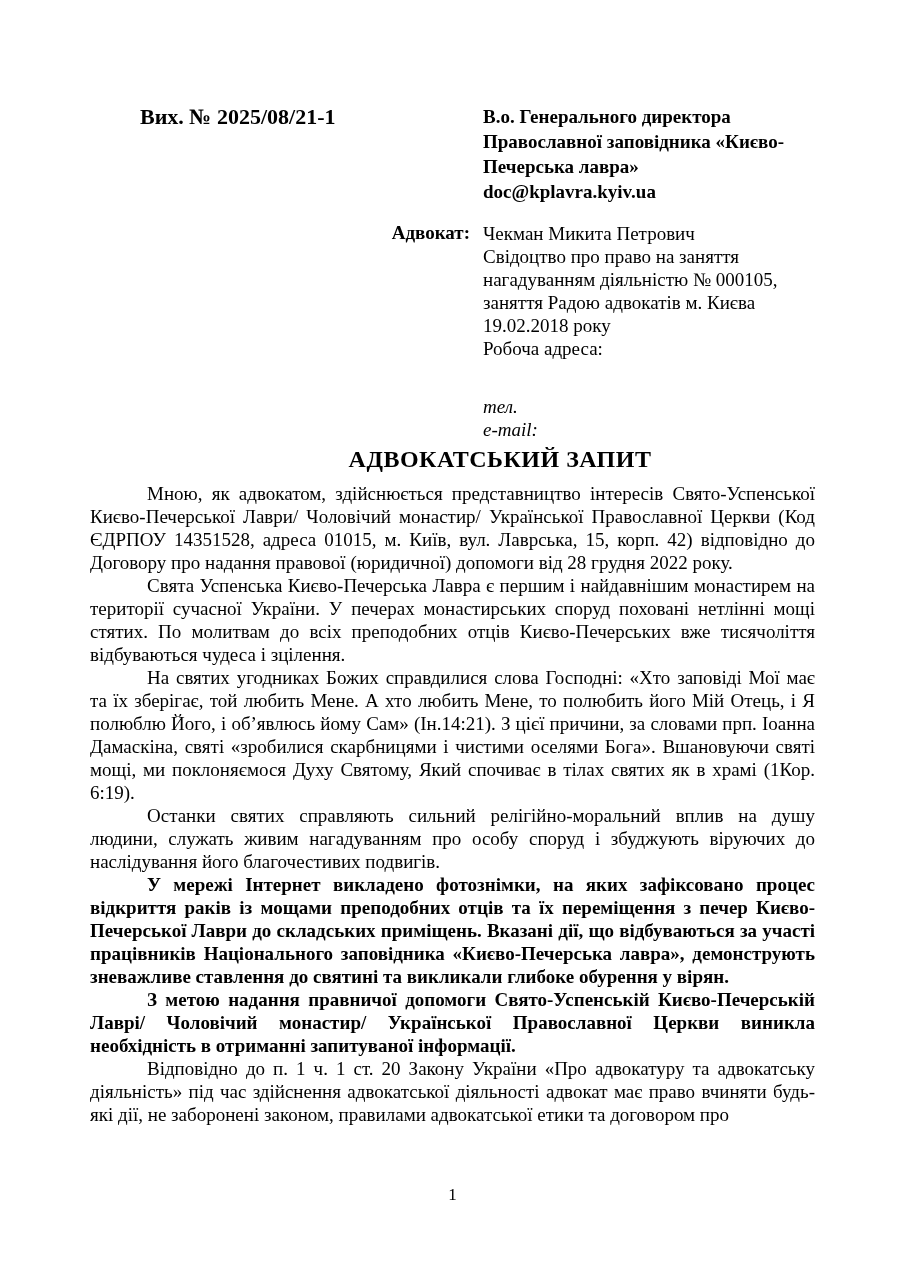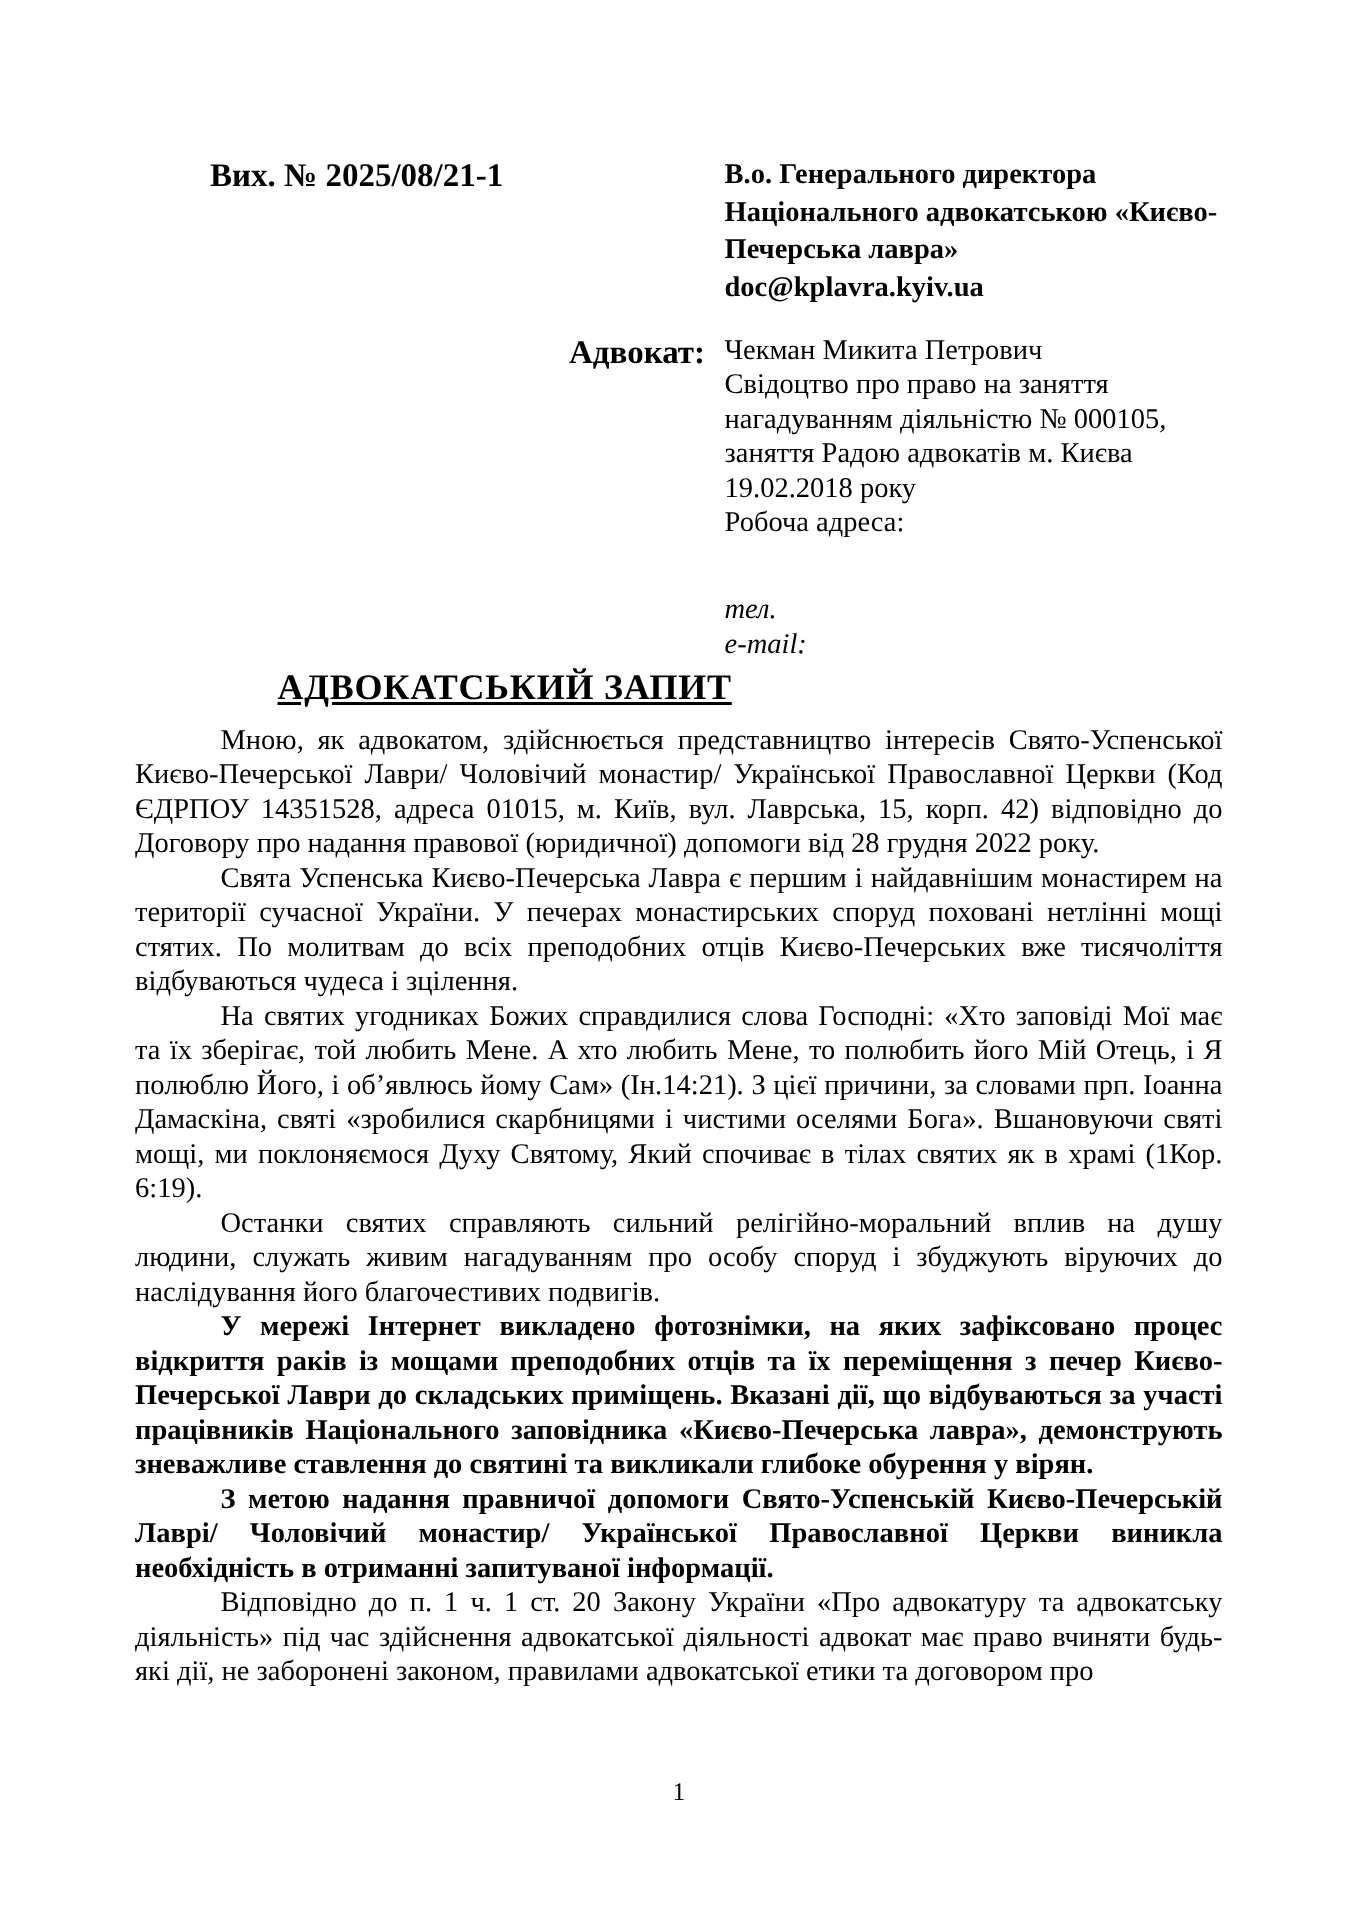--- a/index.html
+++ b/index.html
@@ -20,40 +20,40 @@
     font-size: 22px; font-weight: bold;
     white-space: nowrap;
   }
   .recipient-block {
     left: 483px; top: 104px; width: 340px;
     font-size: 19px; line-height: 25px; font-weight: bold;
   }
   .advocate-label {
     left: 330px; top: 222px; width: 140px;
     text-align: right;
-    font-size: 22px; font-weight: bold;
+    font-size: 19px; font-weight: bold;
   }
   .advocate-block {
     left: 483px; top: 222px; width: 340px;
     font-size: 19px; line-height: 23px;
   }
   .advocate-block .name { font-weight: normal; }
   .advocate-contacts { margin-top: 35px; font-style: italic; }
 
   
   .content {
     left: 90px; top: 446px; width: 725px;
   }
   .doc-title {
     font-size: 24px; font-weight: bold;
+    text-align: center;
     margin-left: 95px;
     letter-spacing: 0.5px;
     margin-bottom: 9px;
     white-space: nowrap;
-    text-decoration: underline;
   }
   .paragraph {
     font-size: 19px;
     line-height: 23px;
     text-align: justify;
     text-indent: 57px;
   }
   .paragraph.bold-para { font-weight: bold; }
 
   .page-number {
@@ -62,21 +62,21 @@
     font-size: 17px;
   }
 </style>
 </head>
 <body>
 
 <div class="abs ref-number">Вих. № 2025/08/21-1</div>
 
 <div class="abs recipient-block">
   <div>В.о. Генерального директора</div>
-  <div>Національного адвокатською «Києво-</div>
+  <div>Православної заповідника «Києво-</div>
   <div>Печерська лавра»</div>
   <div>doc@kplavra.kyiv.ua</div>
 </div>
 
 <div class="abs advocate-label">Адвокат:</div>
 
 <div class="abs advocate-block">
   <div class="name">Чекман Микита Петрович</div>
   <div>Свідоцтво про право на заняття</div>
   <div>нагадуванням діяльністю № 000105,</div>

